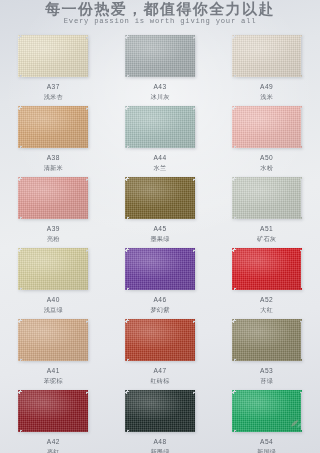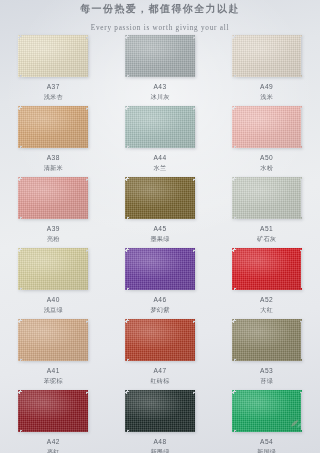--- a/index.html
+++ b/index.html
@@ -27,34 +27,34 @@
   #header {
     position: absolute;
     top: 0; left: 0; right: 0;
     height: 30px;
     text-align: center;
     padding-top: 3px;
     box-sizing: border-box;
   }
   #header-cn {
     font-family: "DejaVu Sans", "Liberation Sans", sans-serif;
-    font-size: 10px;
+    font-size: 15px;
     letter-spacing: 1.4px;
     color: #6e737b;
     line-height: 12px;
     font-weight: 600;
     opacity: 0.92;
   }
   #header-en {
-    font-family: Liberation Serif, serif;
+    font-family: Liberation Mono, monospace;
     font-size: 7.2px;
     letter-spacing: 0.75px;
     color: #7b8089;
     line-height: 11px;
-    margin-top: 8px;
+    margin-top: 1px;
   }
 
   
   #grid {
     position: absolute;
     top: 30px; left: 0;
     width: 320px;
     height: 415px;
     display: grid;
     grid-template-columns: repeat(3, 1fr);

